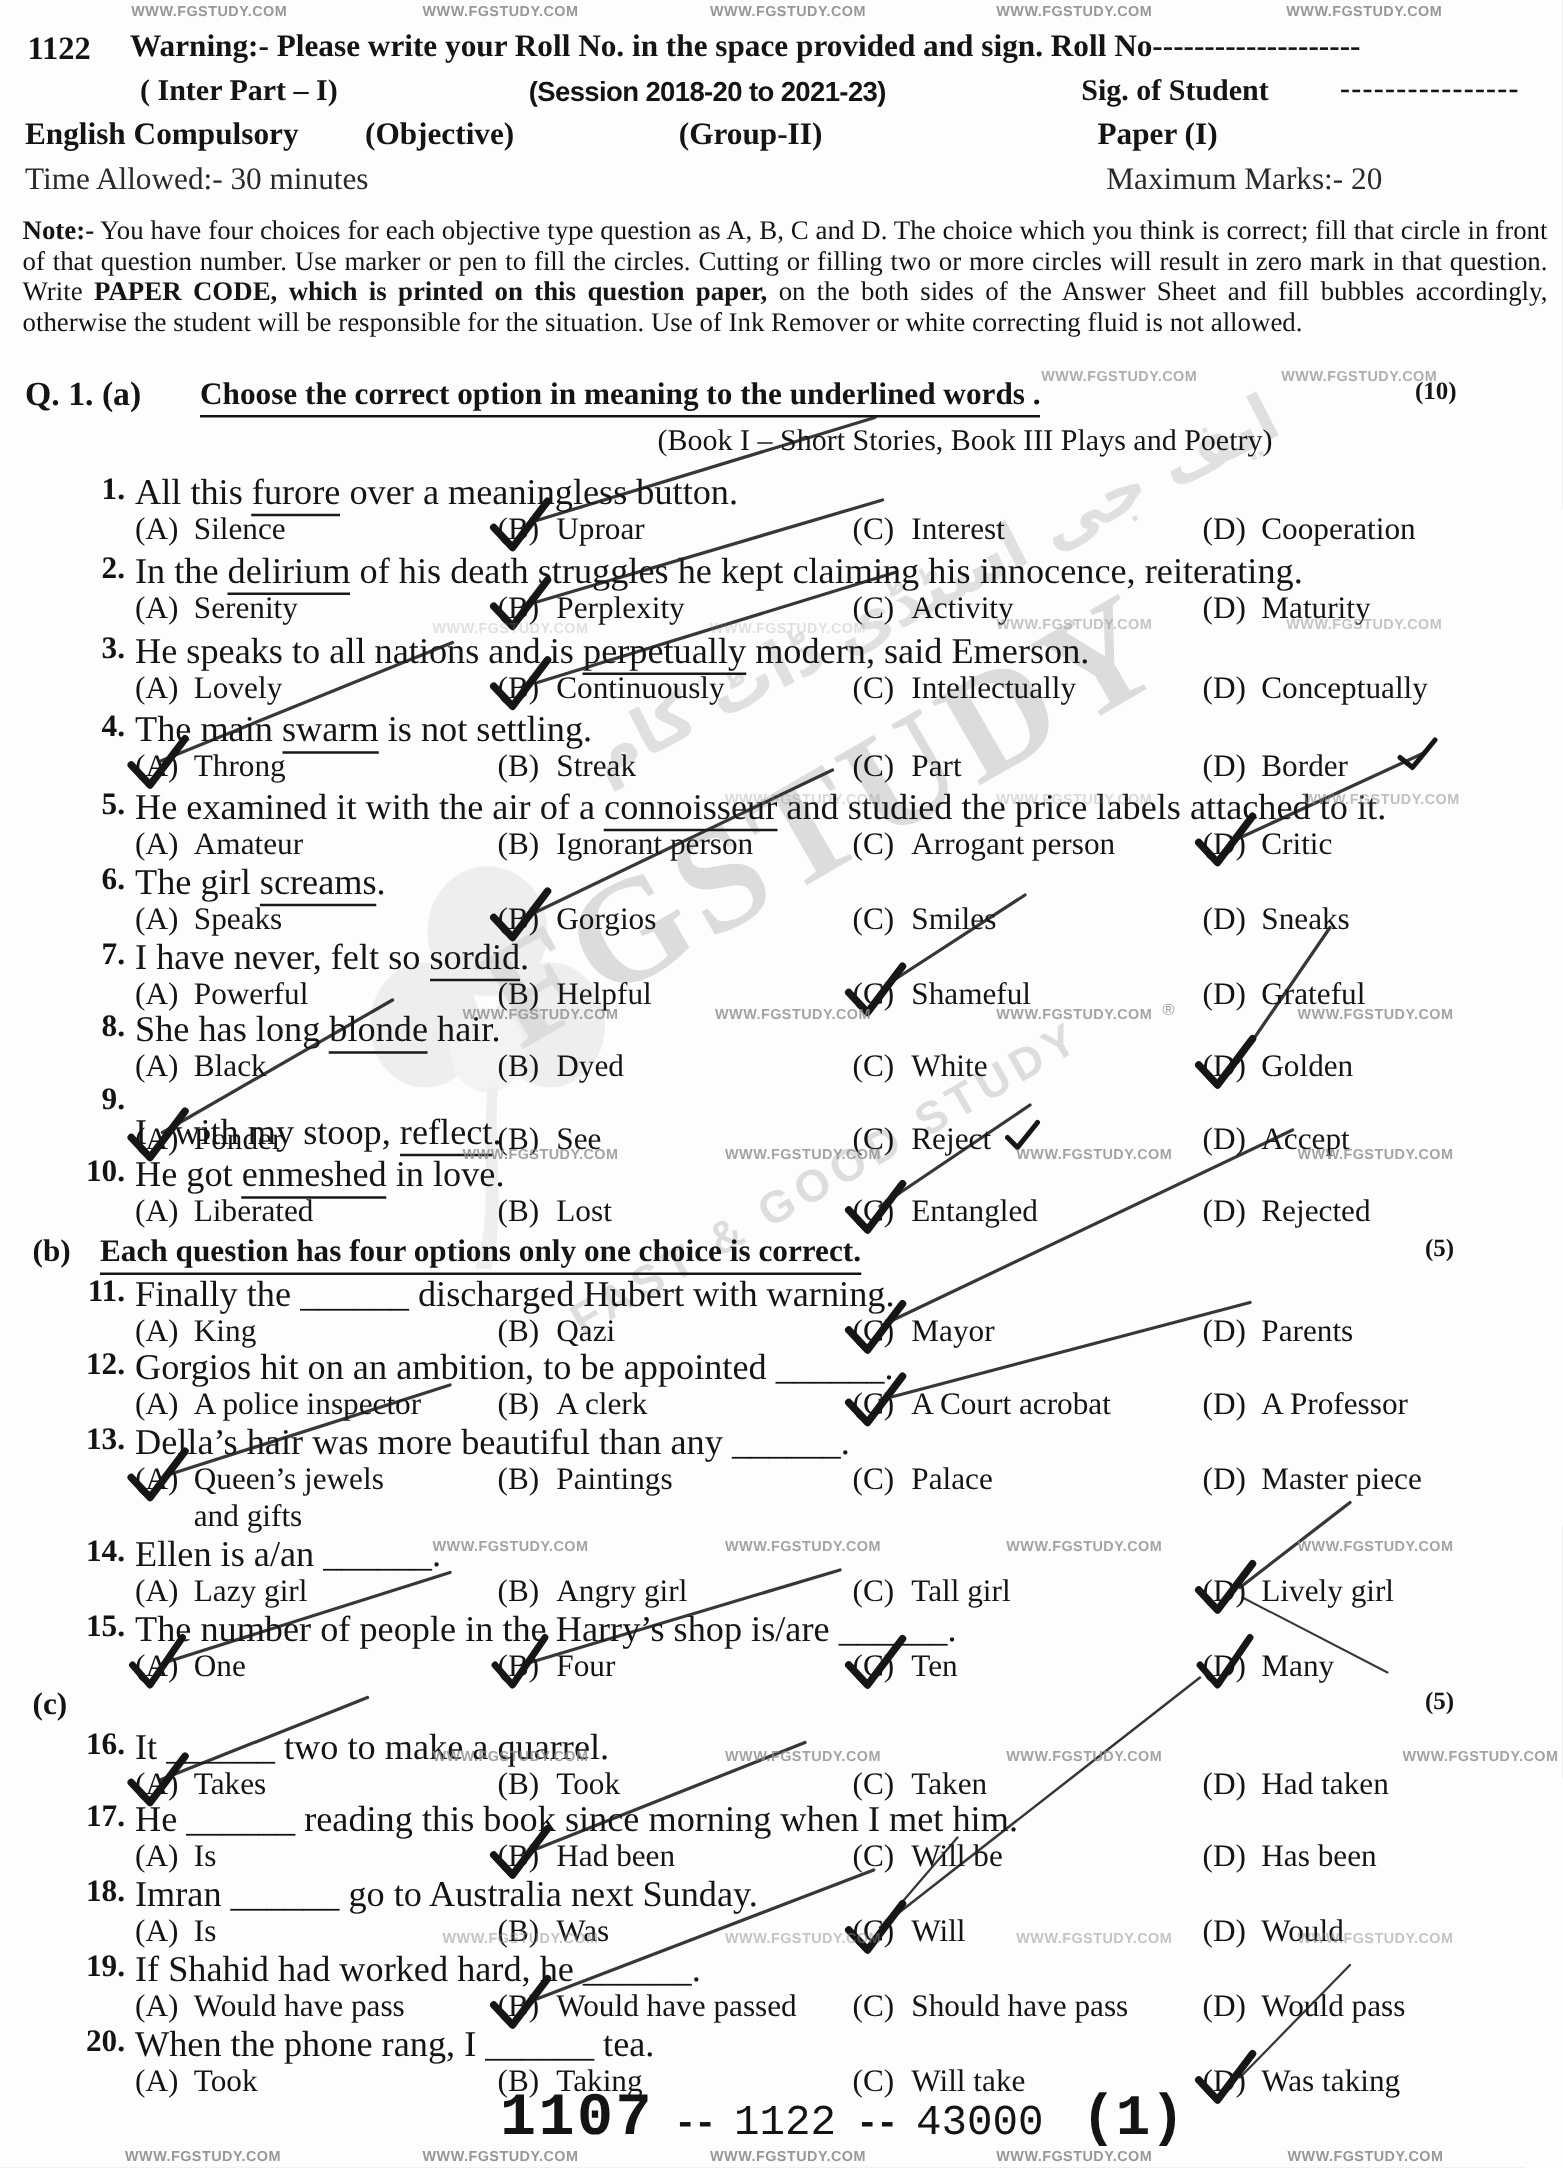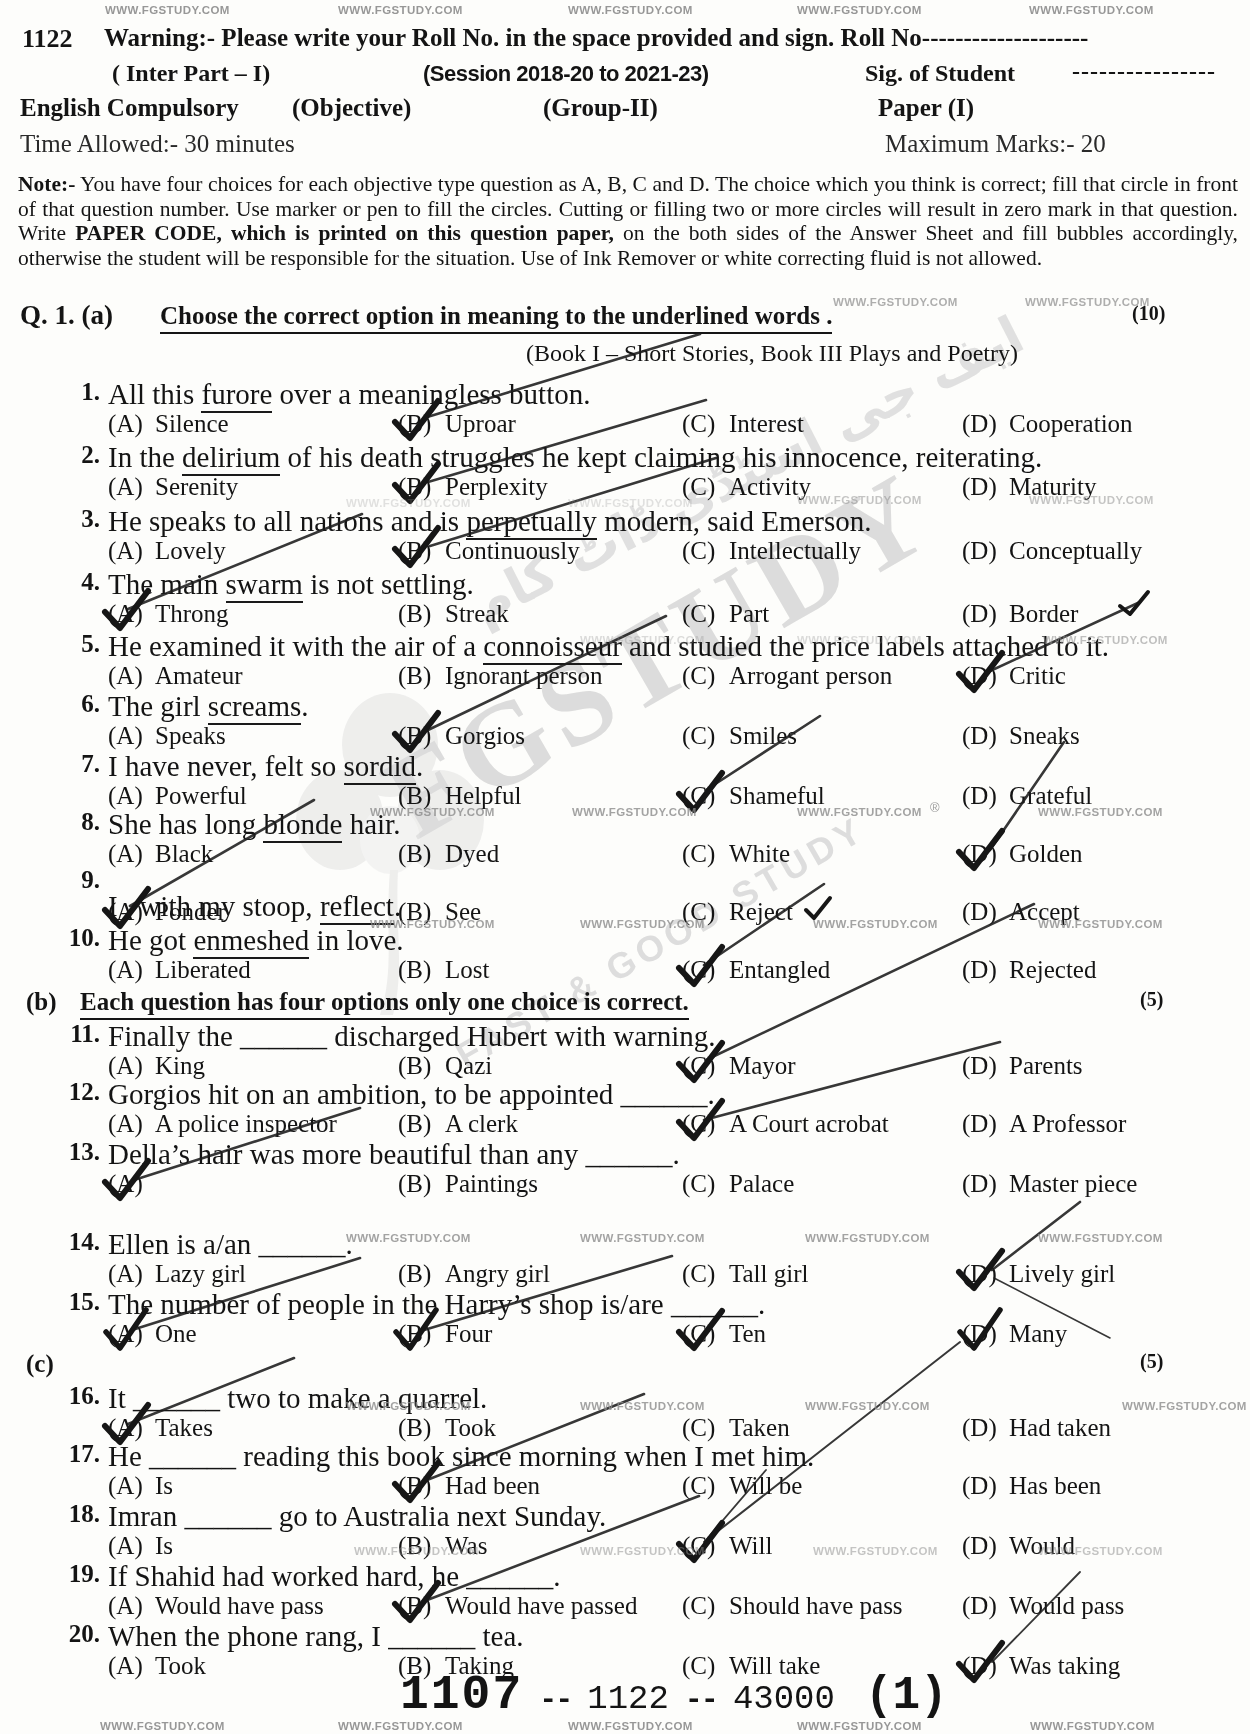--- a/index.html
+++ b/index.html
@@ -344,20 +344,21 @@
         <div class="opt optD" style="top: 1109px;">
           <span class="lt">(D)</span>
           <span>A Professor</span>
         </div>
       </div>
       <div class="q" style="position: absolute; left: 0px; top: 0px;">
         <div class="q-no" style="top: 1138px;">13.</div>
         <div class="q-text" style="top: 1138px;"><span>Della’s hair was more beautiful than any ______.</span></div>
         <div class="opt optA" style="top: 1169px; width: 238px;">
           <span class="lt">(A)</span>
+          <span>Queen’s jewels and gifts</span>
         </div>
         <div class="opt optB" style="top: 1169px;">
           <span class="lt">(B)</span>
           <span>Paintings</span>
         </div>
         <div class="opt optC" style="top: 1169px;">
           <span class="lt">(C)</span>
           <span>Palace</span>
         </div>
         <div class="opt optD" style="top: 1169px;">

